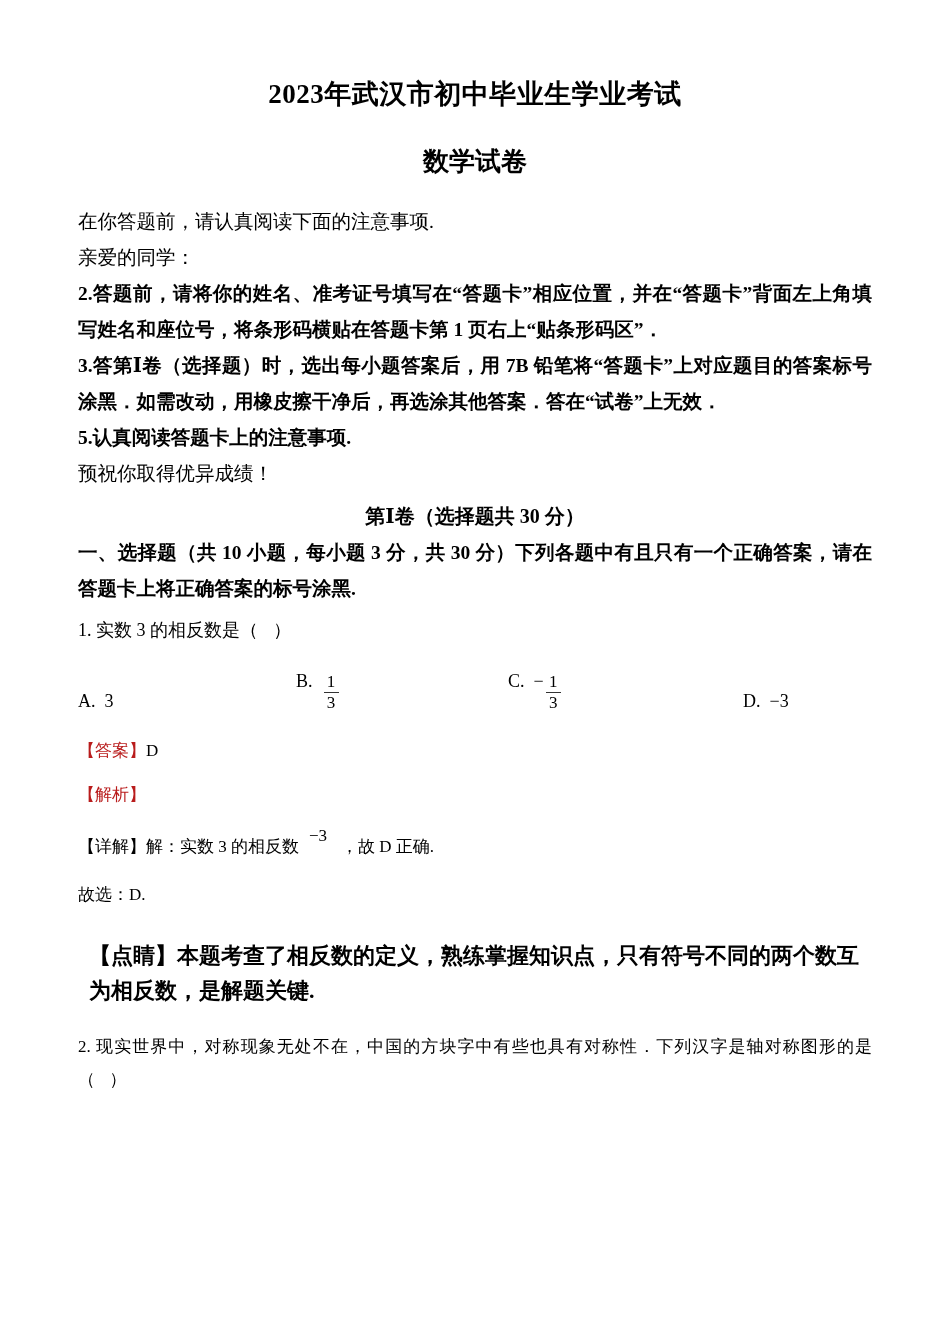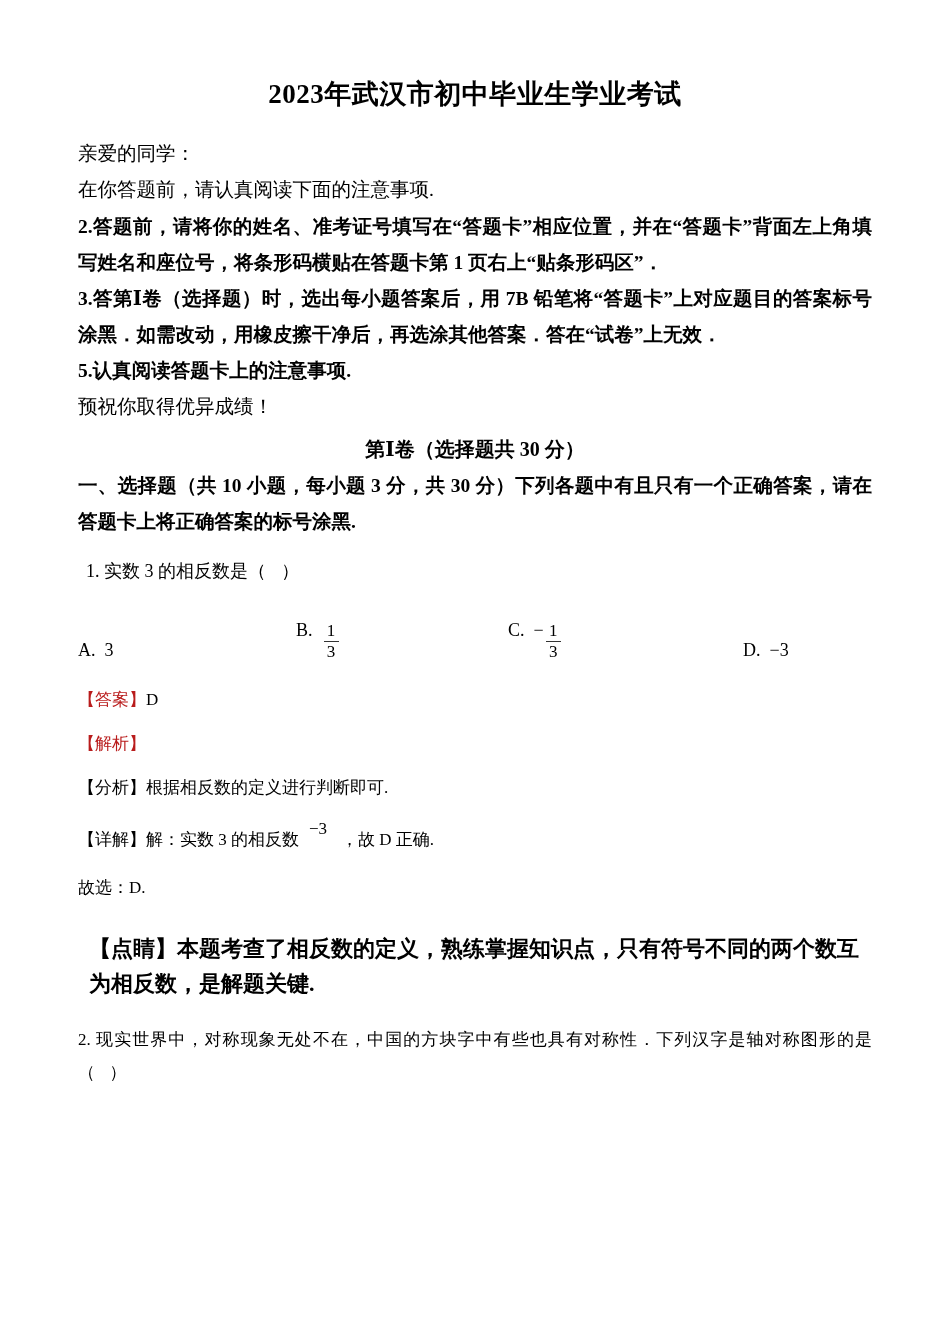--- a/index.html
+++ b/index.html
@@ -79,21 +79,21 @@
     margin: 0;
     font-size: 19.5px;
     font-weight: bold;
     line-height: 1.85;
     text-align: justify;
     text-justify: inter-ideograph;
   }
 
   
   .question {
-    margin: 8px;
+    margin: 0;
     padding-top: 8px;
     font-size: 18px;
     line-height: 1.7;
     font-weight: normal;
   }
   .q-paren {
     letter-spacing: 0.6em;
   }
 
   
@@ -195,24 +195,25 @@
     text-justify: inter-ideograph;
   }
 </style>
 </head>
 <body>
 
 <div class="page">
   <div class="content">
 
     <h1 class="doc-title">2023年武汉市初中毕业生学业考试</h1>
+    <h2 class="doc-subtitle">数学试卷</h2>
 
     <div class="notice">
+      <p class="plain">在你答题前，请认真阅读下面的注意事项.</p>
       <p class="plain">亲爱的同学：</p>
-      <p class="plain">在你答题前，请认真阅读下面的注意事项.</p>
       <p class="bold">2.答题前，请将你的姓名、准考证号填写在“答题卡”相应位置，并在“答题卡”背面左上角填写姓名和座位号，将条形码横贴在答题卡第 1 页右上“贴条形码区”．</p>
       <p class="bold">3.答第Ⅰ卷（选择题）时，选出每小题答案后，用 7B 铅笔将“答题卡”上对应题目的答案标号涂黑．如需改动，用橡皮擦干净后，再选涂其他答案．答在“试卷”上无效．</p>
       <p class="bold">5.认真阅读答题卡上的注意事项.</p>
       <p class="plain">预祝你取得优异成绩！</p>
     </div>
 
     <p class="section-head">第Ⅰ卷（选择题共 30 分）</p>
     <p class="section-intro">一、选择题（共 10 小题，每小题 3 分，共 30 分）下列各题中有且只有一个正确答案，请在答题卡上将正确答案的标号涂黑.</p>
 
     <p class="question">
@@ -255,23 +256,20 @@
     </div>
 
     <p class="ans-line">
       <span class="tag-blue">【答案】</span><span class="ans-body">D</span>
     </p>
 
     <p class="ans-line">
       <span class="tag-blue">【解析】</span>
     </p>
 
-    <p class="analysis-line">
-      <span>【分析】</span><span>根据相反数的定义进行判断即可.</span>
-    </p>
 
     <p class="detail-line">
       <span>【详解】</span><span>解：实数 3 的相反数</span><span class="raised">−3</span><span>，故 D 正确.</span>
     </p>
 
     <p class="conclude-line">故选：D.</p>
 
     <p class="tip-line">
       <span>【点睛】</span><span>本题考查了相反数的定义，熟练掌握知识点，只有符号不同的两个数互为相反数，是解题关键.</span>
     </p>

